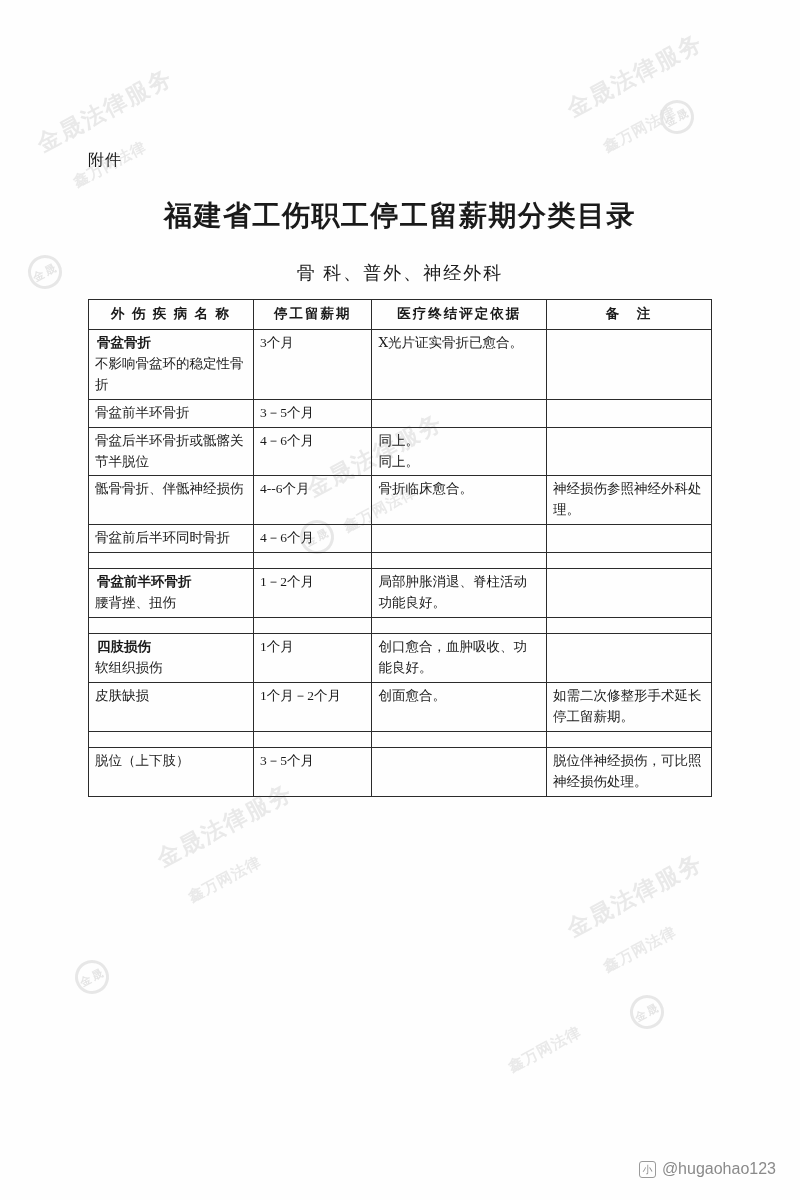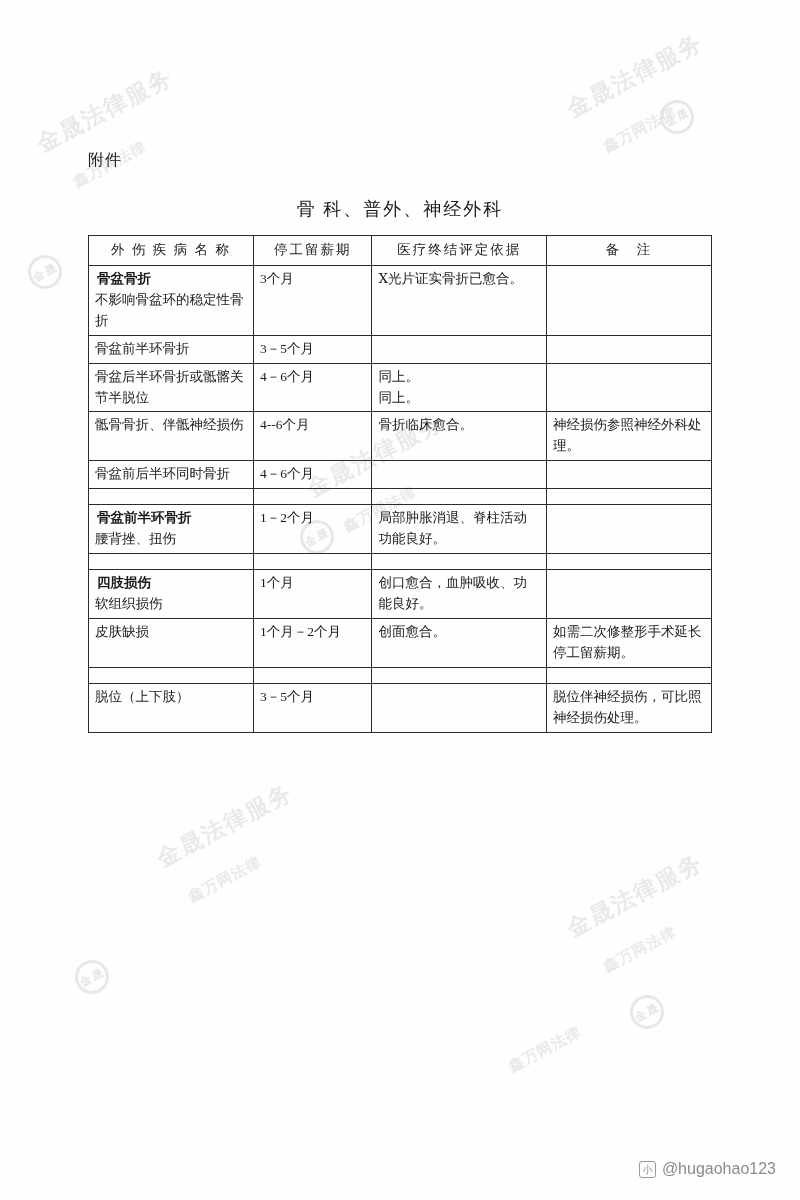--- a/index.html
+++ b/index.html
@@ -84,21 +84,21 @@
     table-layout: fixed;
   }
   table.doc-table th,
   table.doc-table td {
     border: 1px solid #2b2b2b;
     vertical-align: top;
     padding: 3px 6px;
   }
   table.doc-table thead th {
     text-align: center;
-    font-weight: normal;
+    font-weight: bold;
     letter-spacing: 2px;
     padding: 4px 6px;
     height: 26px;
   }
   thead th.c1 { text-align: center; }
   thead th.c2, thead th.c3, thead th.c4 { text-align: left; padding-left: 10px; }
   col.c1 { width: 26.5%; }
   col.c2 { width: 19%; }
   col.c3 { width: 28%; }
   col.c4 { width: 26.5%; }
@@ -159,20 +159,21 @@
     <div class="wm wm-sub" style="left:600px; top:940px;">鑫万网法律</div>
     <div class="wm wm-seal" style="left:630px; top:995px;">金晟</div>
 
     <div class="wm wm-sub" style="left:505px; top:1040px;">鑫万网法律</div>
   </div>
 
   <div class="content">
 
     <div class="attach-label">附件</div>
 
+    <h1 class="doc-title">福建省工伤职工停工留薪期分类目录</h1>
 
 
     <div class="sub-title">骨 科、普外、神经外科</div>
 
     <table class="doc-table">
       <colgroup>
         <col class="c1">
           <col class="c2">
           <col class="c3">
           <col class="c4">

